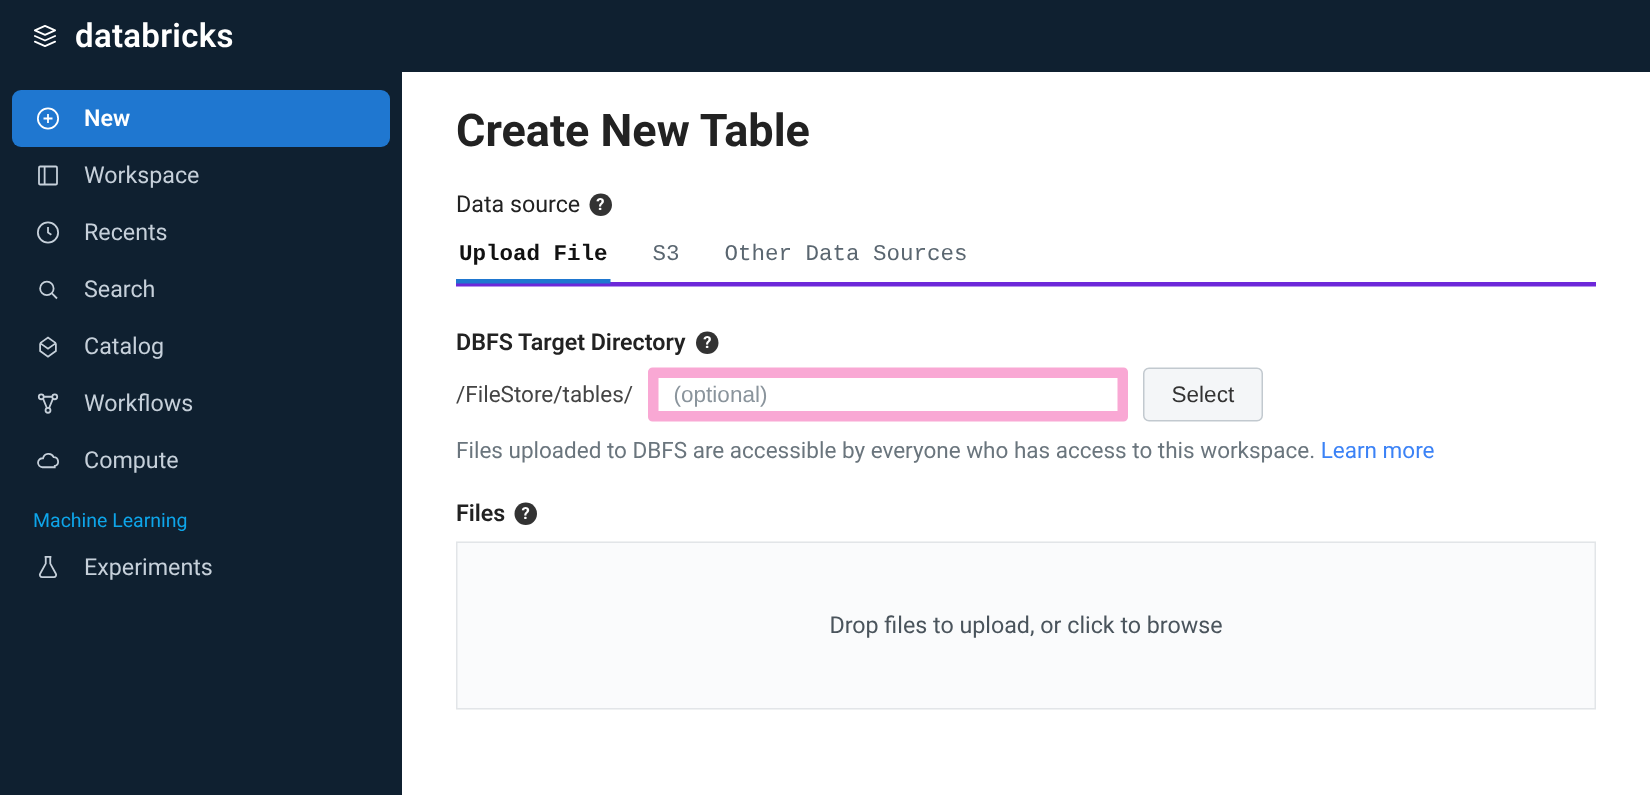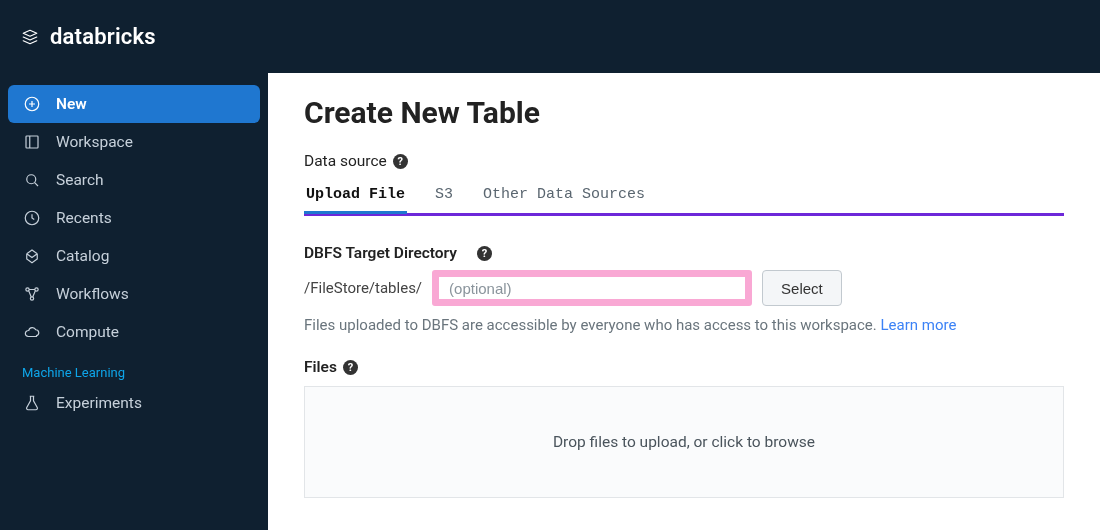--- a/index.html
+++ b/index.html
@@ -1,21 +1,21 @@
 <!DOCTYPE html>
 <html><head>
 <meta charset="utf-8">
 <style>
   * { box-sizing: border-box; margin: 0; padding: 0; }
   html, body { width: 1100px; height: 530px; font-family: -apple-system, BlinkMacSystemFont, "Segoe UI", Roboto, Helvetica, Arial, sans-serif; overflow: hidden; }
   body { display: flex; flex-direction: column; }
 
   
   .header {
-    height: 73px;
+    height: 48px;
     background: #0f2030;
     display: flex;
     align-items: center;
     padding: 0 20px;
     color: #fff;
   }
   .logo-wrap { display: flex; align-items: center; gap: 10px; }
   .logo-text { font-size: 22px; font-weight: 600; letter-spacing: 0.2px; }
 
   
@@ -111,21 +111,21 @@
     left: 0; right: 0; bottom: -1px;
     height: 3px;
     background: #1f77d0;
   }
   .field-label {
     font-size: 15.5px;
     font-weight: 600;
     color: #222;
     display: flex;
     align-items: center;
-    gap: 20px;
+    gap: 7px;
     margin-bottom: 8px;
   }
   .path-row {
     display: flex;
     align-items: center;
     gap: 10px;
     margin-bottom: 10px;
   }
   .path-prefix { font-size: 15px; color: #444; }
   .dir-input {
@@ -208,35 +208,35 @@
             <rect x="4" y="4" width="16" height="16" rx="1"></rect>
             <path d="M9 4v16"></path>
           </svg>
       </span>
       <span>Workspace</span>
     </div>
 
     <div class="side-item">
       <span class="side-icon">
         <svg viewBox="0 0 24 24">
+            <circle cx="12" cy="12" r="9"></circle>
+            <path d="M12 7v5l3 2"></path>
+          </svg>
+      </span>
+      <span>Recents</span>
+    </div>
+
+    <div class="side-item">
+      <span class="side-icon">
+        <svg viewBox="0 0 24 24">
             <circle cx="11" cy="11" r="6"></circle>
             <path d="M20 20l-4.5-4.5"></path>
           </svg>
       </span>
       <span>Search</span>
-    </div>
-
-    <div class="side-item">
-      <span class="side-icon">
-        <svg viewBox="0 0 24 24">
-            <circle cx="12" cy="12" r="9"></circle>
-            <path d="M12 7v5l3 2"></path>
-          </svg>
-      </span>
-      <span>Recents</span>
     </div>
 
     <div class="side-item">
       <span class="side-icon">
         <svg viewBox="0 0 24 24">
             <path d="M5 9l7-5 7 5M5 9v7l7 5 7-5V9M5 9l7 5 7-5"></path>
           </svg>
       </span>
       <span>Catalog</span>
     </div>

